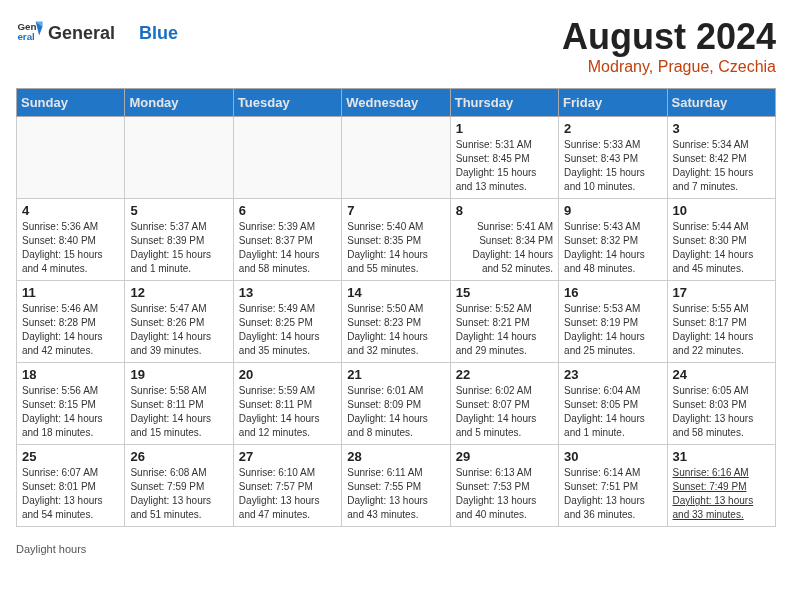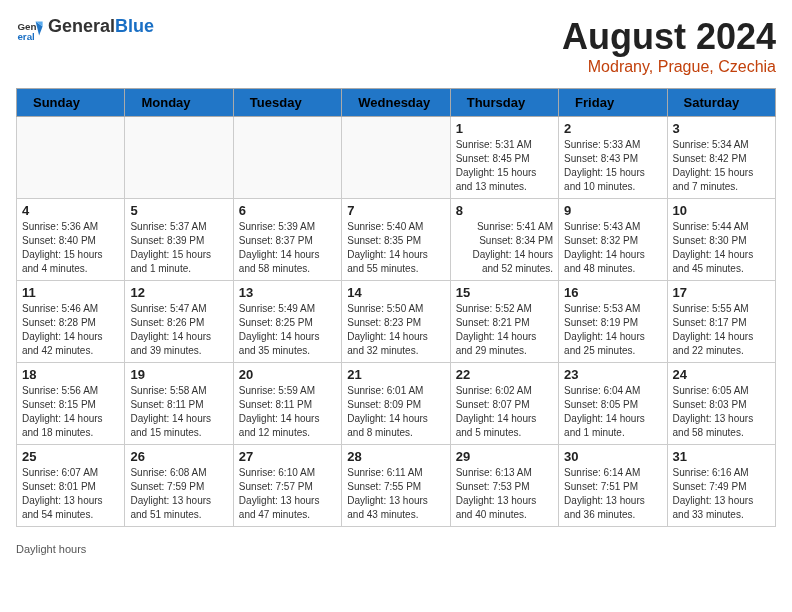--- a/index.html
+++ b/index.html
@@ -11,21 +11,21 @@
       padding: 16px;
     }
     .header {
       display: flex;
       justify-content: space-between;
       align-items: flex-start;
       margin-bottom: 12px;
     }
     .logo {
       display: flex;
-      align-items: flex-start;
+      align-items: flex-end;
       gap: 4px;
     }
     .logo-icon {
       width: 28px;
       height: 28px;
     }
     .title-block {
       text-align: right;
     }
     .month-title {
@@ -37,24 +37,24 @@
       font-size: 16px;
       color: #c2410c;
     }
     table {
       width: 100%;
       border-collapse: collapse;
       table-layout: fixed;
     }
     th {
       background-color: #2176c7;
-      color: #000000;
+      color: #e5e5e5;
       font-size: 13px;
       font-weight: bold;
-      padding: 6px 16px;
+      padding: 6px 4px;
       text-align: left;
       border: 1px solid #aaa;
     }
     td {
       vertical-align: top;
       border: 1px solid #ccc;
       padding: 4px 5px;
       font-size: 10.5px;
       color: #333;
       height: 80px;
@@ -88,21 +88,21 @@
 
 <div class="header">
   <div class="logo">
     <svg class="logo-icon" viewBox="0 0 40 40">
       <text x="2" y="20" font-size="14" font-weight="bold" fill="#333">Gen</text>
       <text x="2" y="34" font-size="14" font-weight="bold" fill="#1a6fc4">eral</text>
       <polygon points="28,8 38,15 33,28" fill="#2176c7"></polygon>
       <polygon points="28,8 38,15 38,8" fill="#5aabee"></polygon>
     </svg>
     <div>
-      <span style="font-size:18px;font-weight:bold;color:#333;">General</span><span style="font-size:18px;font-weight:bold;color:#1a6fc4;">Blue</span>
+      <span style="font-size:18px;font-weight:bold;color:#333;">General</span><span style="font-size:18px;font-weight:bold;color:#1a6fc4;margin-left:24px;">Blue</span>
     </div>
   </div>
   <div class="title-block">
     <div class="month-title">August 2024</div>
     <div class="location-title">Modrany, Prague, Czechia</div>
   </div>
 </div>
 
 <table>
   <thead>
@@ -335,21 +335,21 @@
         </td>
         <td class="filled">
           <span class="day-number">30</span>
           <div class="day-info" style="white-space: pre-line;">Sunrise: 6:14 AM
 Sunset: 7:51 PM
 Daylight: 13 hours
 and 36 minutes.</div>
         </td>
         <td class="filled">
           <span class="day-number">31</span>
-          <div class="day-info" style="white-space: pre-line;">Sunrise: 6:16 AM
+          <div class="day-info" style="white-space: pre-line; text-decoration: underline;">Sunrise: 6:16 AM
 Sunset: 7:49 PM
 Daylight: 13 hours
 and 33 minutes.</div>
         </td>
       </tr>
     </tbody>
 </table>
 
 <div class="footer-note">Daylight hours</div>
 

